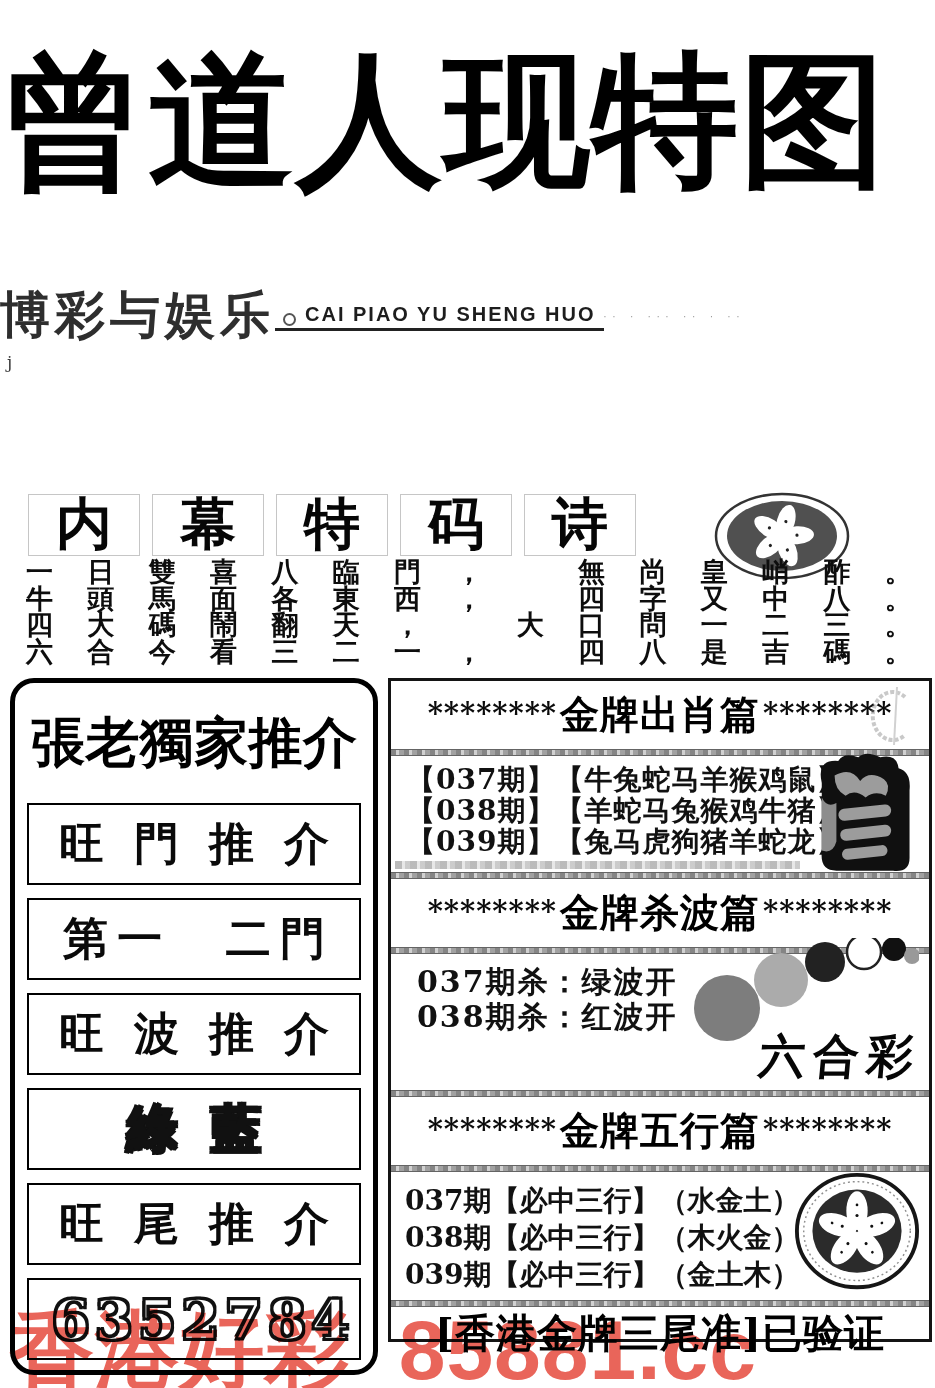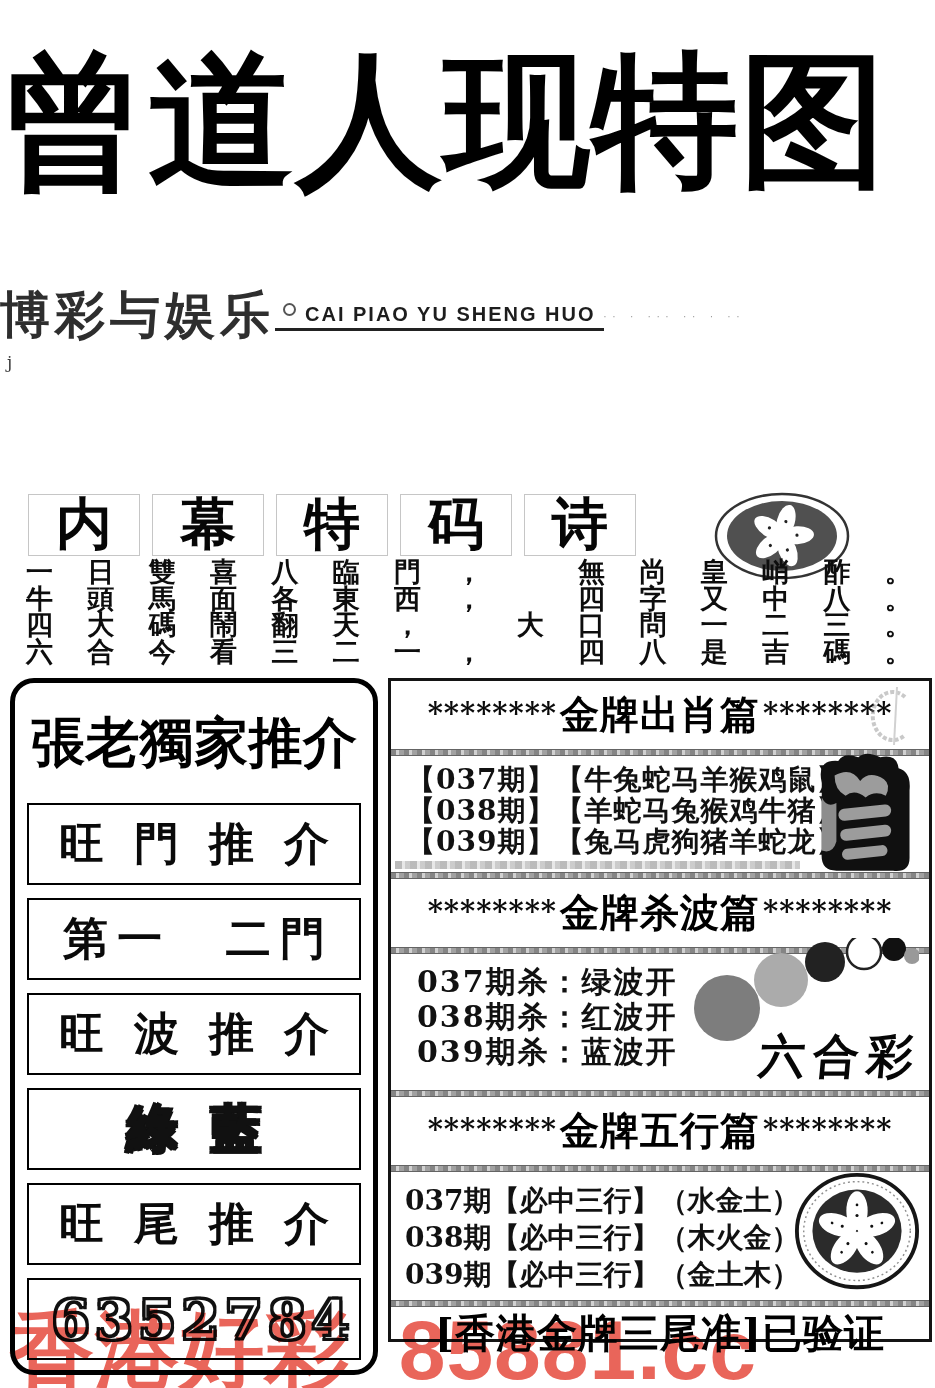--- a/index.html
+++ b/index.html
@@ -13,21 +13,21 @@
   
   #main-title {
     position:absolute; top:22px; left:0; right:0; text-align:left;
     font-size:146px; font-weight:900; letter-spacing:2px; line-height:195px;
     font-family:"DejaVu Serif", serif; color:#000;
   }
   #logo-block { position:absolute; top:282px; left:0; right:0;
     display:flex; flex-direction:row; align-items:center; }
   .logo-cn { font-size:50px; font-weight:900; color:#2e2e2e; letter-spacing:5px;
     font-family:"DejaVu Sans", sans-serif; }
-  .pinyin-row { display:flex; align-items:flex-start; gap:9px;
+  .pinyin-row { display:flex; align-items:flex-end; gap:9px;
     border-bottom:3px solid #222; padding:0 8px 2px; margin-top:2px; }
   .pinyin-circle { width:13px; height:13px; border:2px solid #555; border-radius:50%; }
   .pinyin-text { font-family:"Liberation Sans", sans-serif; font-weight:700;
     font-size:20px; letter-spacing:2px; color:#1d1d1d; }
   .fine-print { font-size:9px; color:#555; letter-spacing:6px; opacity:.65; margin-top:2px;
     font-family:"DejaVu Sans", sans-serif;}
   #stray-mark { position:absolute; left:7px; top:352px; font-size:17px; color:#3a3a3a; }
 
   
   #poem-heading { position:absolute; left:28px; top:494px; display:flex; gap:12px; }
@@ -288,21 +288,20 @@
     <div class="rp-header">
       <span class="stars">********</span>
         <span class="hdr-title">金牌杀波篇</span>
         <span class="stars">********</span>
     </div>
     <div class="divider"></div>
 
     <div class="rp-body" id="sec2-body">
       <div class="rp-row">037期杀：绿波开</div>
       <div class="rp-row">038期杀：红波开</div>
-      <div class="rp-row">039期杀：蓝波开</div>
       <svg id="balls-icon" width="232" height="104" viewBox="0 0 232 104">
         <circle cx="40" cy="70" r="33" fill="#7d7d7d"></circle>
         <circle cx="94" cy="42" r="27" fill="#ababab"></circle>
         <circle cx="138" cy="24" r="20" fill="#222"></circle>
         <circle cx="177" cy="14" r="17" fill="#fff" stroke="#222" stroke-width="2.5"></circle>
         <circle cx="207" cy="11" r="12" fill="#111"></circle>
         <circle cx="225" cy="18" r="8" fill="#999"></circle>
       </svg>
       <div id="liuhecai-brand">六合彩</div>
     </div>

